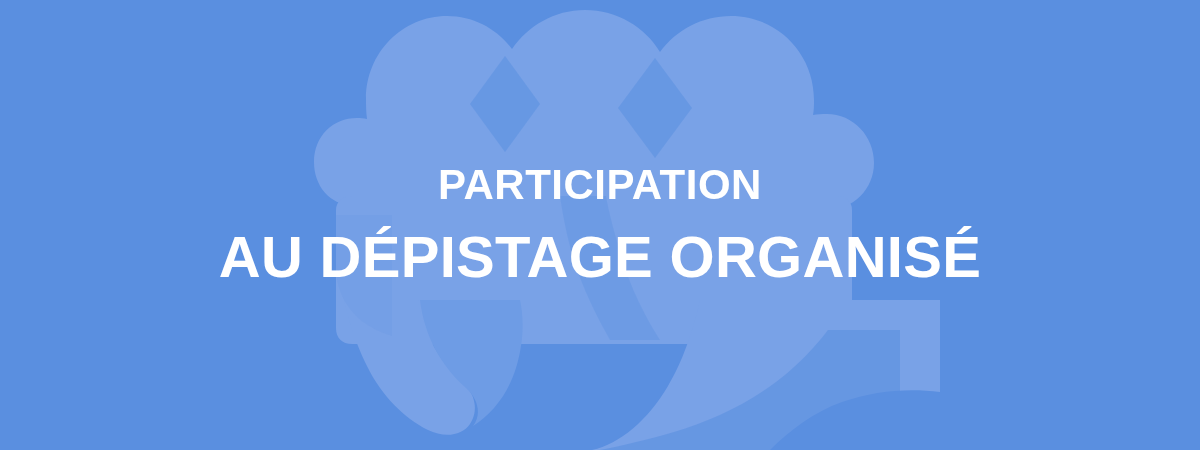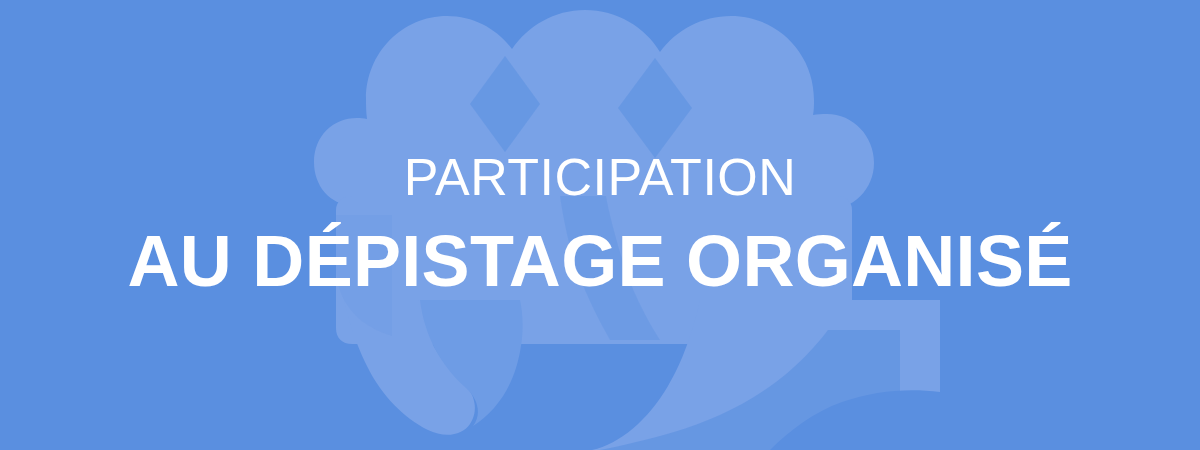--- a/index.html
+++ b/index.html
@@ -45,29 +45,29 @@
   }
 
   .line {
     color: #ffffff;
     white-space: nowrap;
     line-height: 1.02;
     letter-spacing: 0.2px;
   }
 
   .line-1 {
-    font-size: 52px;
-    font-weight: 400;
+    font-size: 42px;
+    font-weight: 700;
     letter-spacing: 0.5px;
     margin-bottom: 17px;
   }
 
   .line-2,
   .line-3 {
-    font-size: 72px;
+    font-size: 58px;
     font-weight: 700;
     letter-spacing: 0.3px;
   }
 
   .line-2 { margin-top: 4px; }
   .line-3 { margin-top: 4px; }
 </style>
 </head>
 <body>
 

